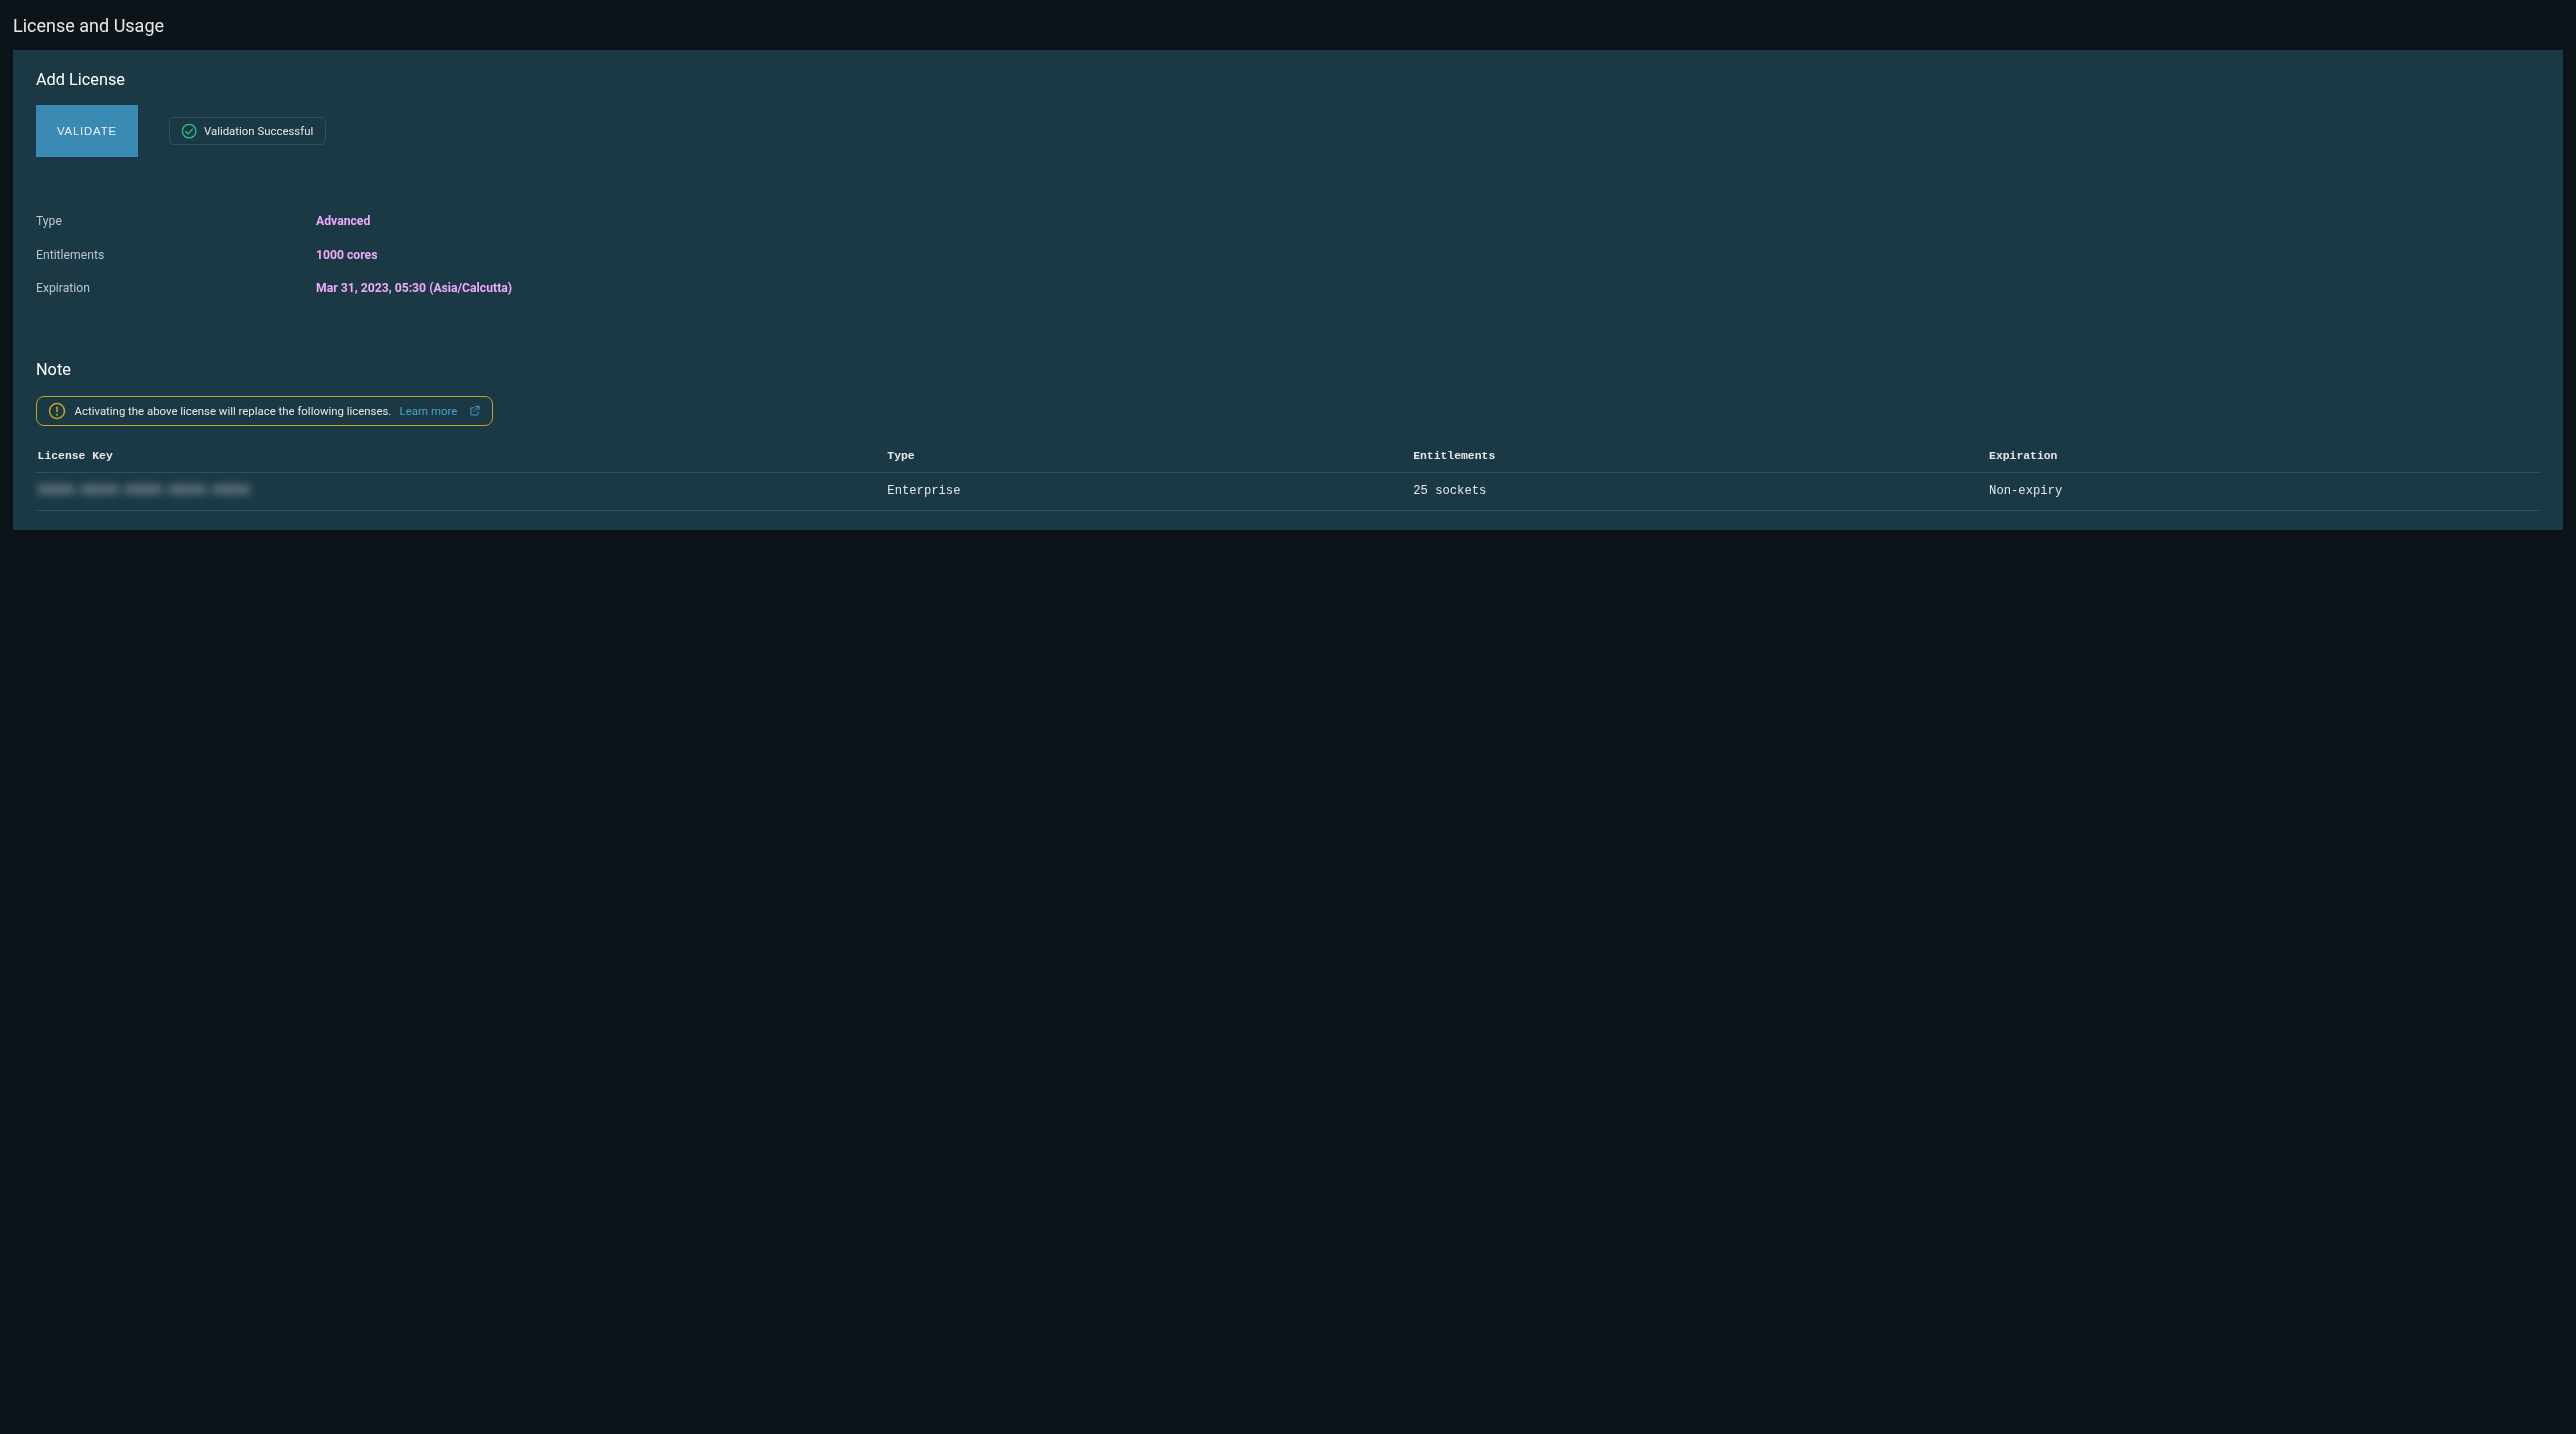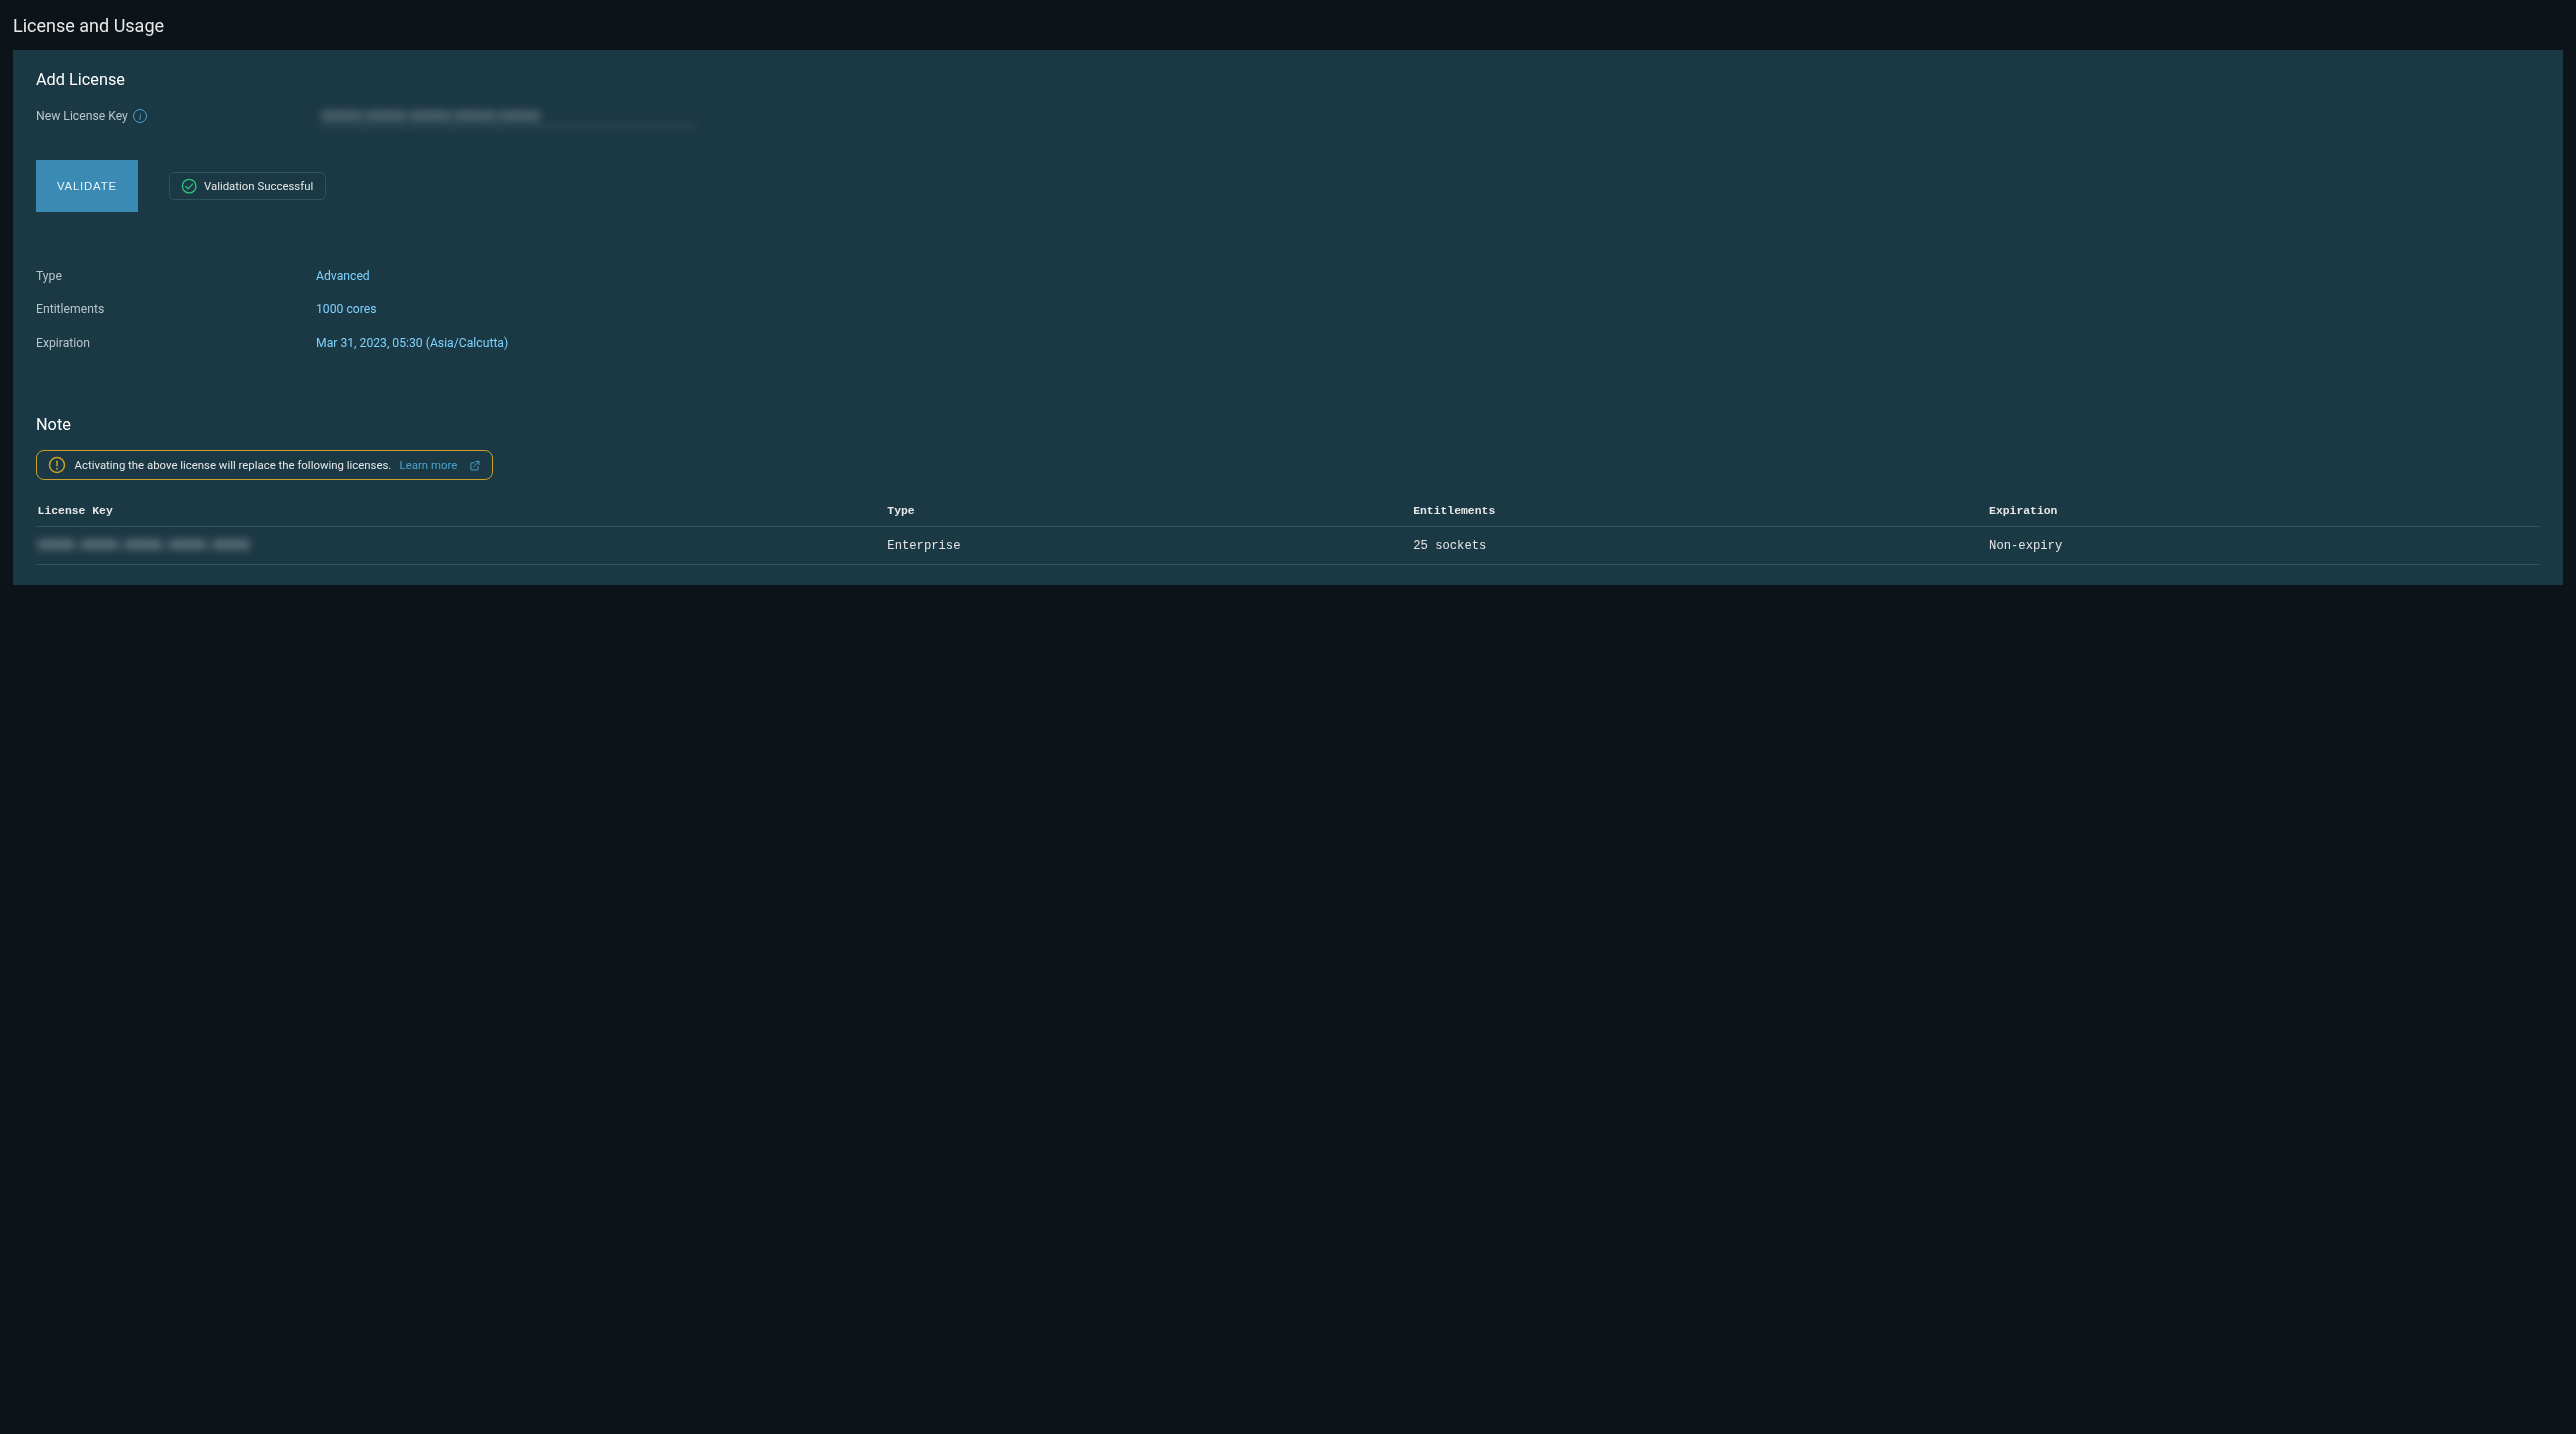--- a/index.html
+++ b/index.html
@@ -108,22 +108,23 @@
     .detail-row {
       display: flex;
       margin-bottom: 19.6px;
     }
     .detail-label {
       color: #b8c5cc;
       font-size: 12.2px;
       width: 280px;
     }
     .detail-value {
-      color: #7dd3fc;
-      font-size: 12.2px;
+      color: #f0abfc;
+      font-size: 12.2px;
+      font-weight: bold;
     }
     .note-alert {
       display: inline-flex;
       align-items: center;
       gap: 8.2px;
       border: 0.8px solid #c9a227;
       border-radius: 8px;
       padding: 4.9px 11.4px;
       color: #e8e8e8;
       font-size: 11.4px;
@@ -174,27 +175,20 @@
 </head>
 <body>
 
 <div class="page-title">License and Usage</div>
 
 <div class="panel">
 
   
   <div class="section-heading">Add License</div>
 
-  <div class="field-row">
-    <div class="field-label">
-      <span>New License Key</span>
-      <span class="info-icon">i</span>
-    </div>
-    <input class="input-underline blurred" type="text" value="XXXXX-XXXXX-XXXXX-XXXXX-XXXXX" style="">
-  </div>
 
   <div class="button-row">
     <button class="btn-validate">VALIDATE</button>
     <div class="badge-success">
       <span class="check-icon">
         <svg viewBox="0 0 24 24" width="16.3" height="16.3">
             <circle cx="12" cy="12" r="10" fill="none" stroke="#2ec27e" stroke-width="2"></circle>
             <path d="M7 12.5 L10.5 16 L17 9" fill="none" stroke="#2ec27e" stroke-width="2" stroke-linecap="round" stroke-linejoin="round"></path>
           </svg>
       </span>

